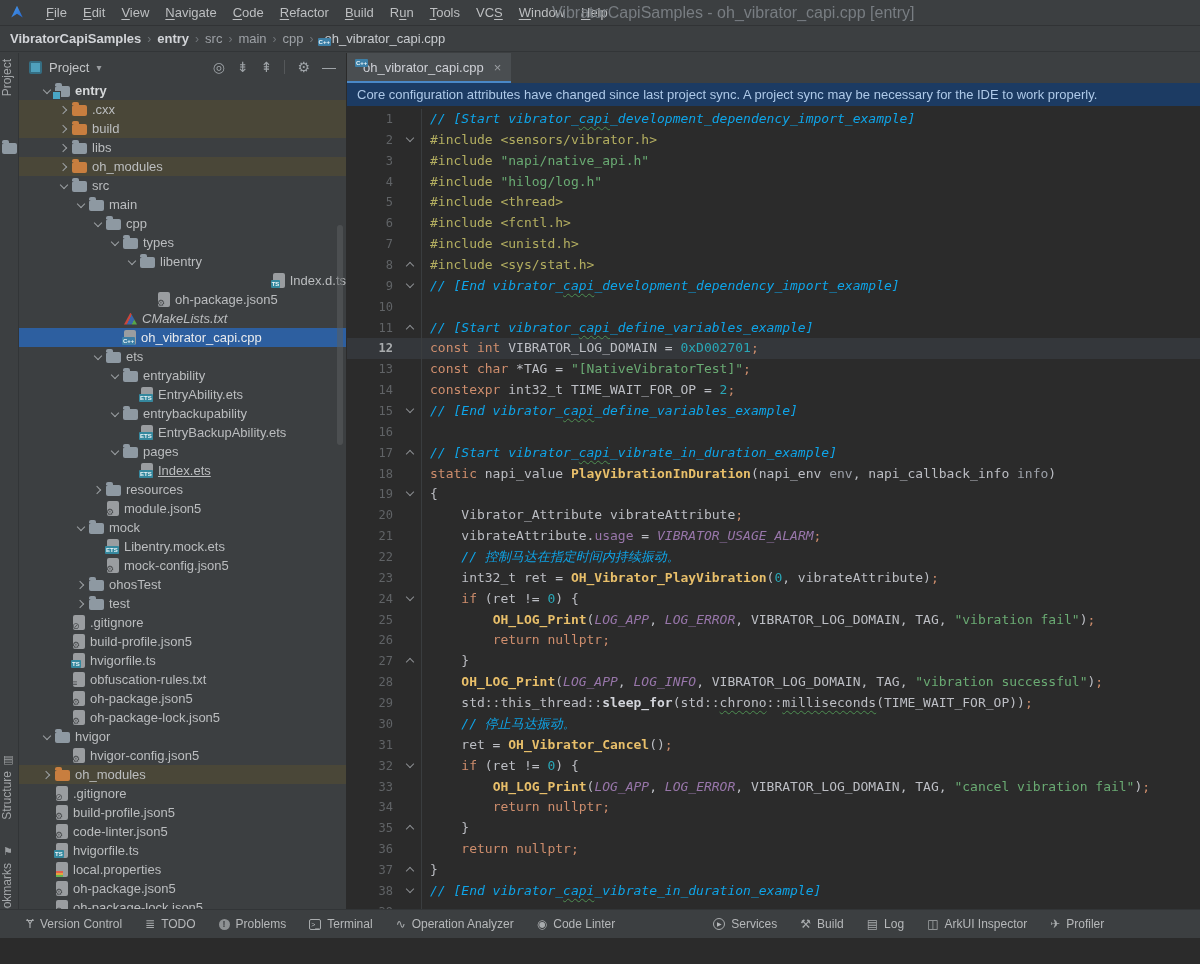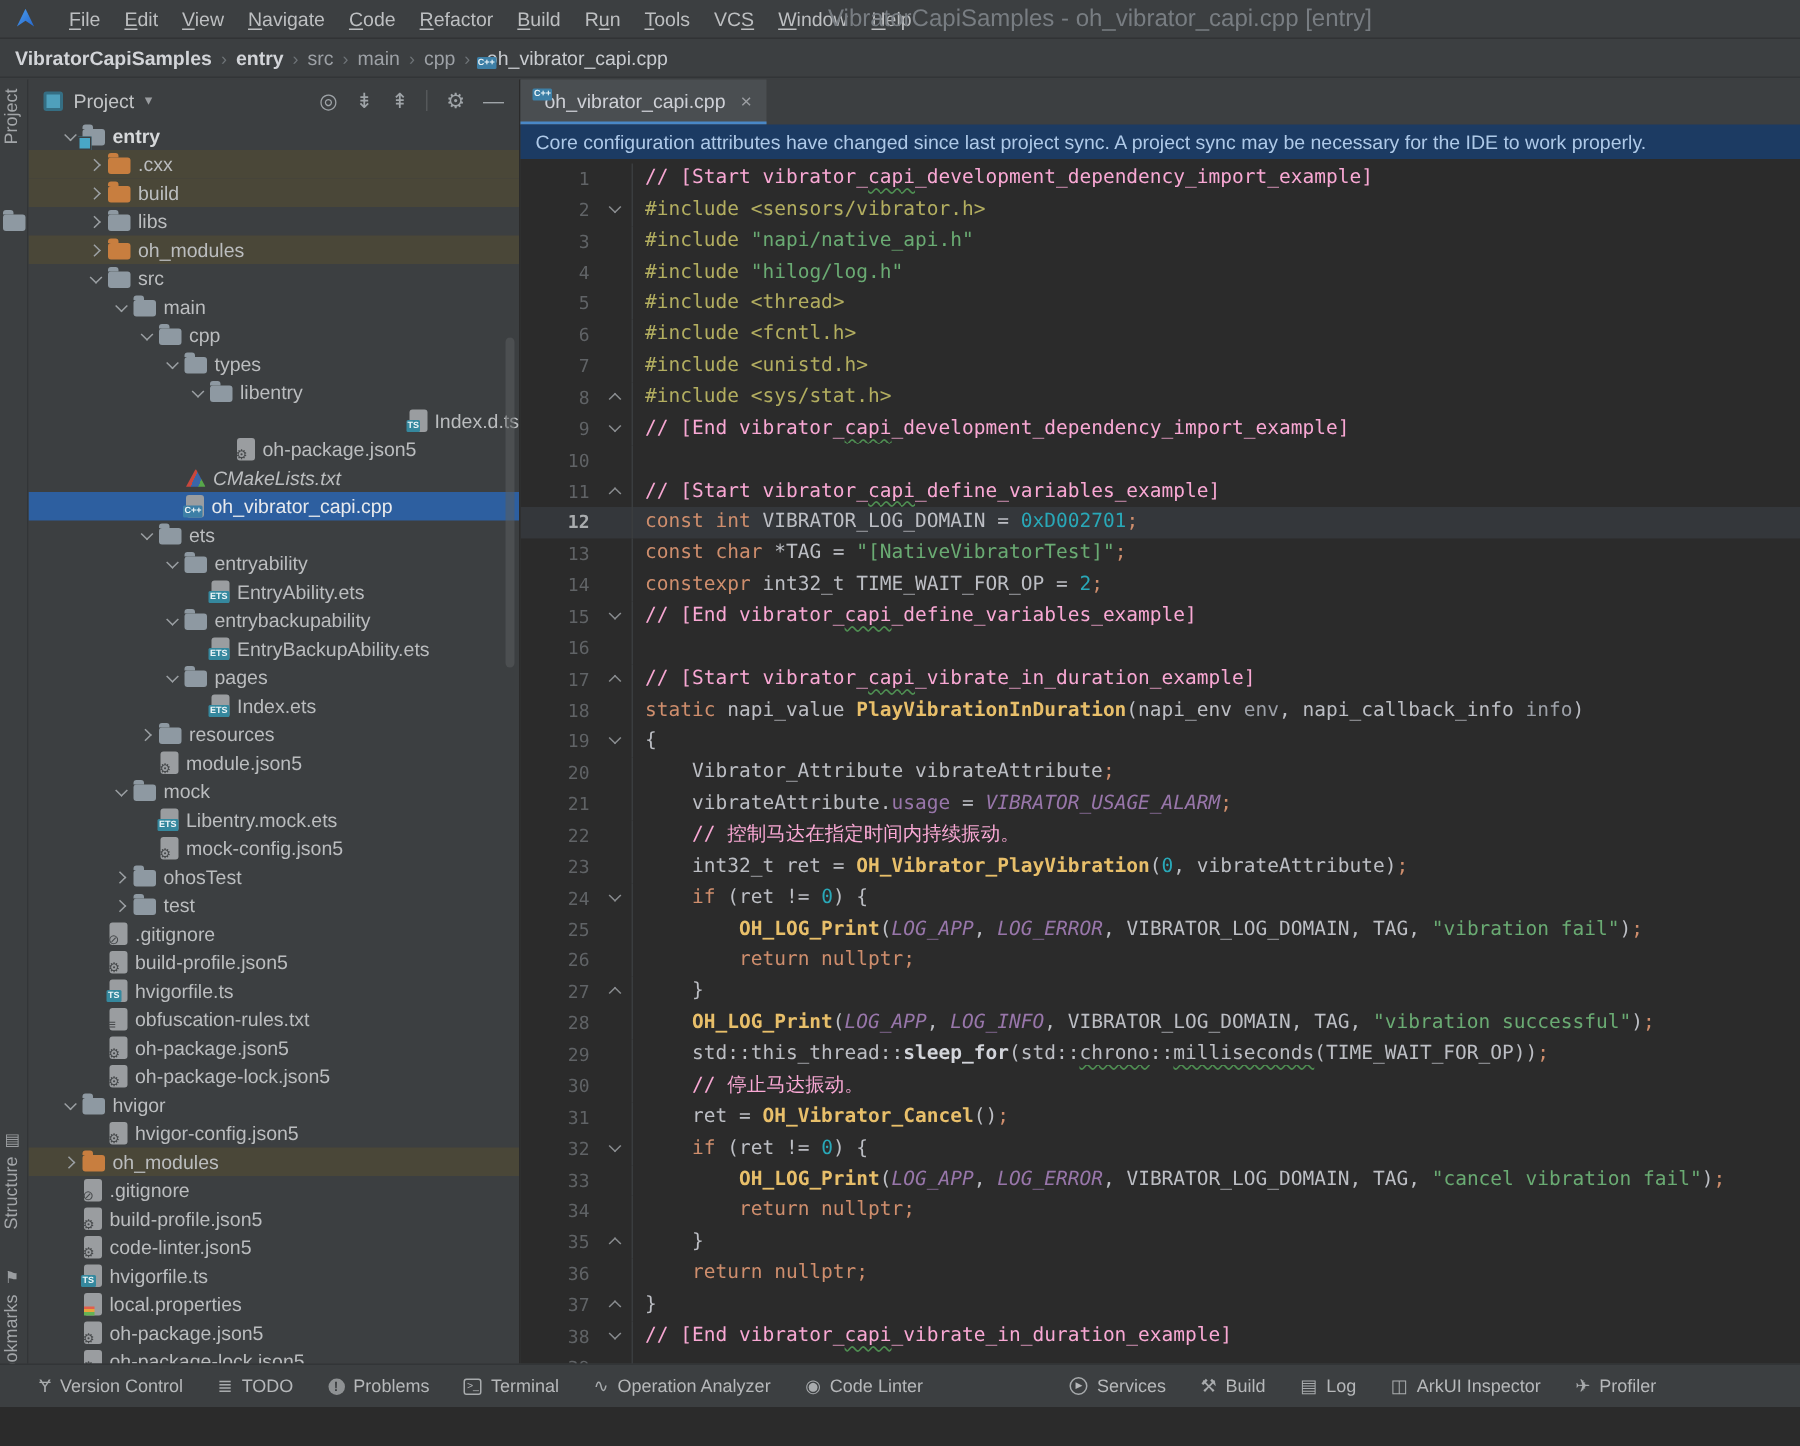--- a/index.html
+++ b/index.html
@@ -100,21 +100,21 @@
          color:#606366; font-size:12px; }
   .cl.caret .gut { color:#A9ACAE; font-weight:bold; }
   .foldcol { width:21px; flex:none; position:relative; border-right:1px solid #3A3D3F; }
   .fchev { position:absolute; left:4px; width:10px; height:10px; }
   .fchev::before { content:""; position:absolute; width:5px; height:5px;
                    border-right:1.4px solid #8A8D90; border-bottom:1.4px solid #8A8D90; }
   .fchev.d { top:4px; } .fchev.d::before { transform:rotate(45deg); left:2px; top:1px; }
   .fchev.u { top:6px; } .fchev.u::before { transform:rotate(-135deg); left:2px; top:2px; }
   .ctext { padding-left:8px; }
 
-  .tk-cm   { color:#f9a8d4; }
+  .tk-cm   { color:#0ea5e9;font-style:italic; }
   .tk-kw   { color:#CF8E6D; }
   .tk-pp   { color:#B3AE60; }
   .tk-inc  { color:#B3AE60; }
   .tk-str  { color:#6AAB73; }
   .tk-num  { color:#29A8B8; }
   .tk-fn   { color:#E8BF6A; font-weight:600; }
   .tk-const{ color:#9876AA; font-style:italic; }
   .tk-field{ color:#9876AA; }
   .tk-def  { color:#BCBEC4; }
   .tk-defb { color:#D3D5DB; font-weight:600; }
@@ -298,21 +298,21 @@
             <span class="fic">
               <span class="bdg">ETS</span>
             </span>
             <span class="tlabel">EntryBackupAbility.ets</span>
           </div>
           <div class="trow" style="padding-left: 90px;">
             <span class="chev exp"></span>
             <span class="fold-ic"></span>
             <span class="tlabel">pages</span>
           </div>
-          <div class="trow" style="padding-left: 122px;">
+          <div class="trow" style="padding-left: 122px; text-decoration: underline;">
             <span class="fic">
               <span class="bdg">ETS</span>
             </span>
             <span class="tlabel">Index.ets</span>
           </div>
           <div class="trow" style="padding-left: 73px;">
             <span class="chev col"></span>
             <span class="fold-ic"></span>
             <span class="tlabel">resources</span>
           </div>

